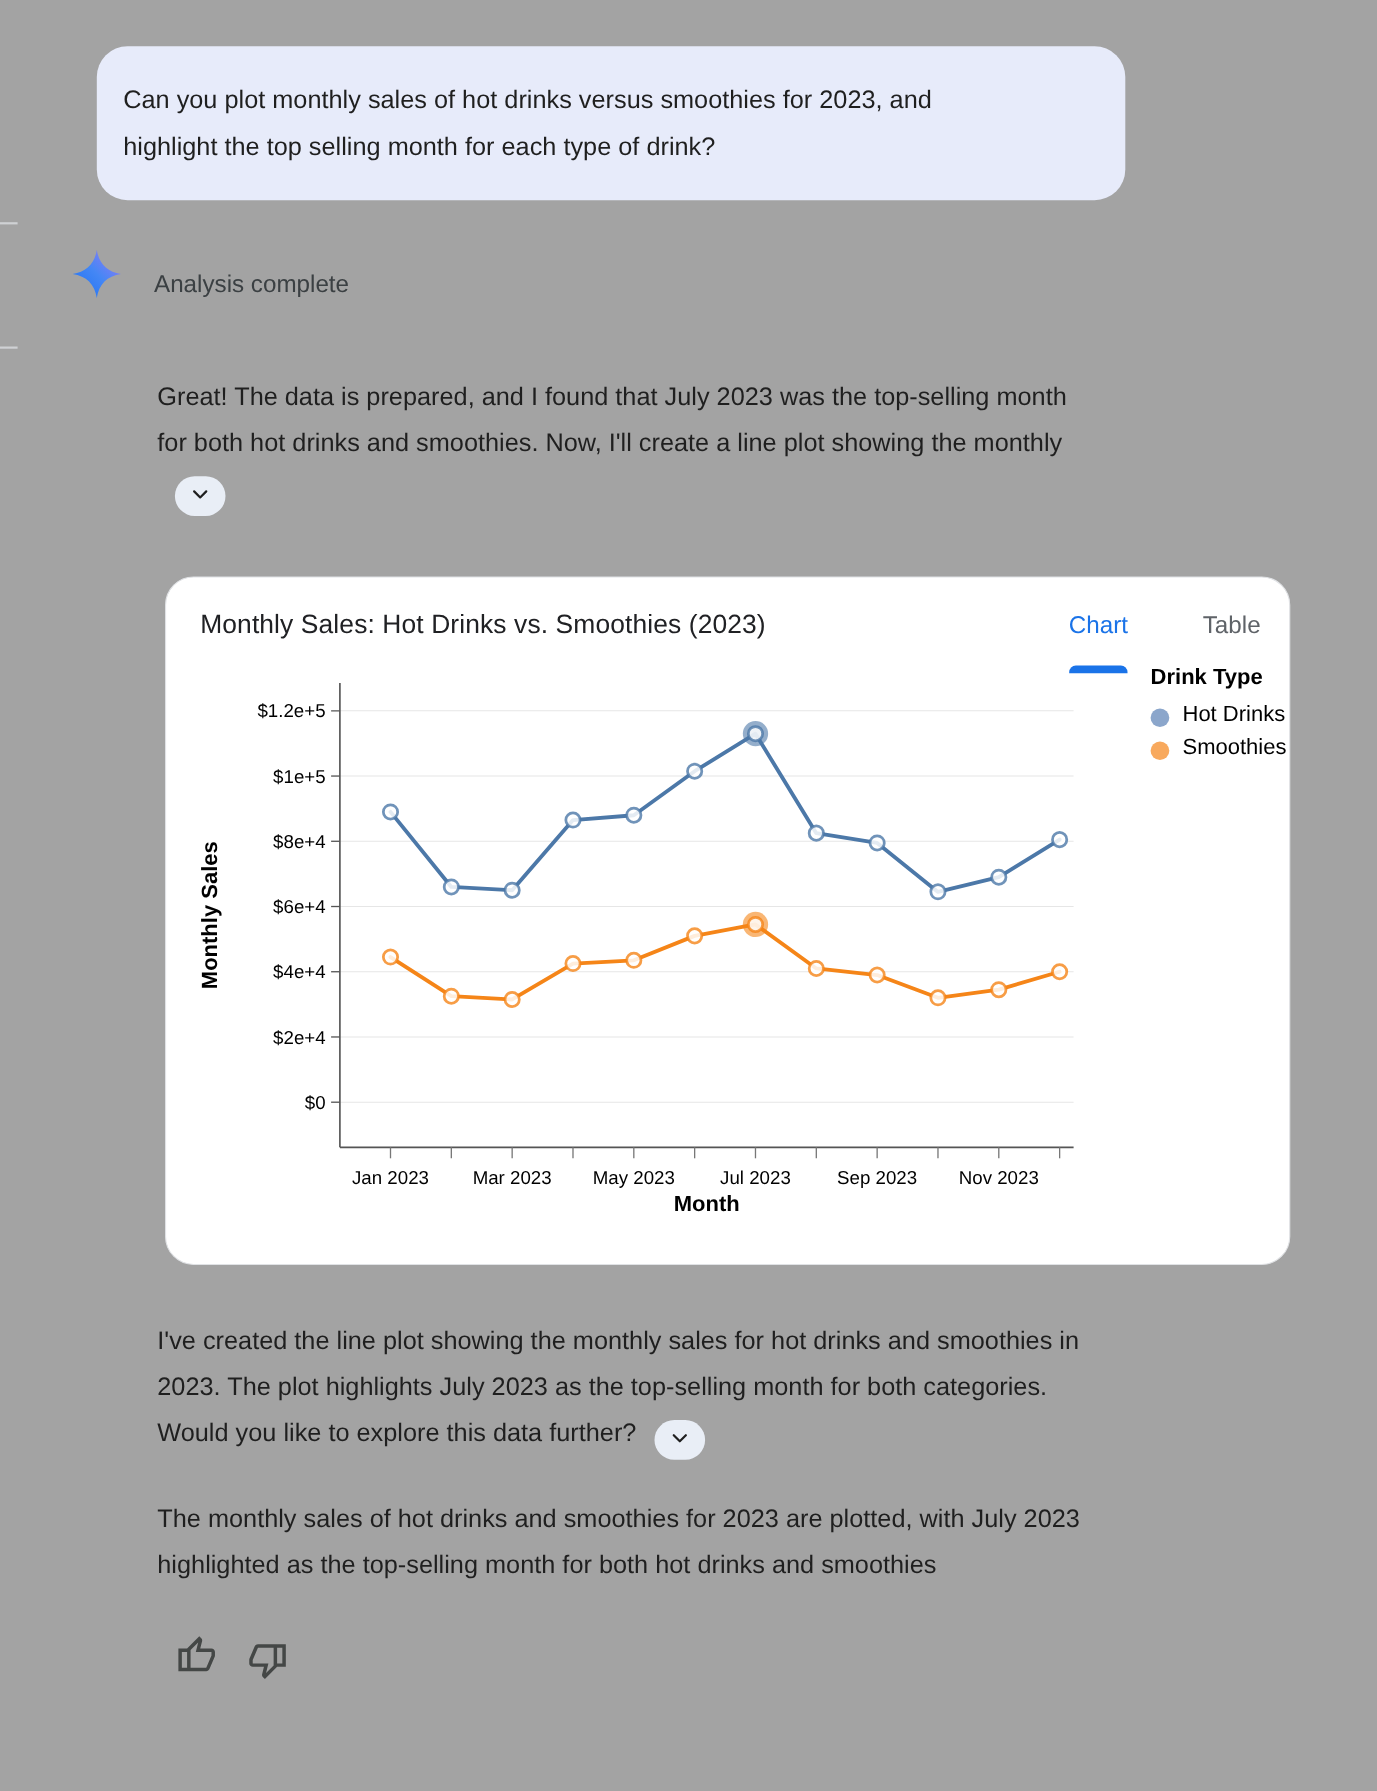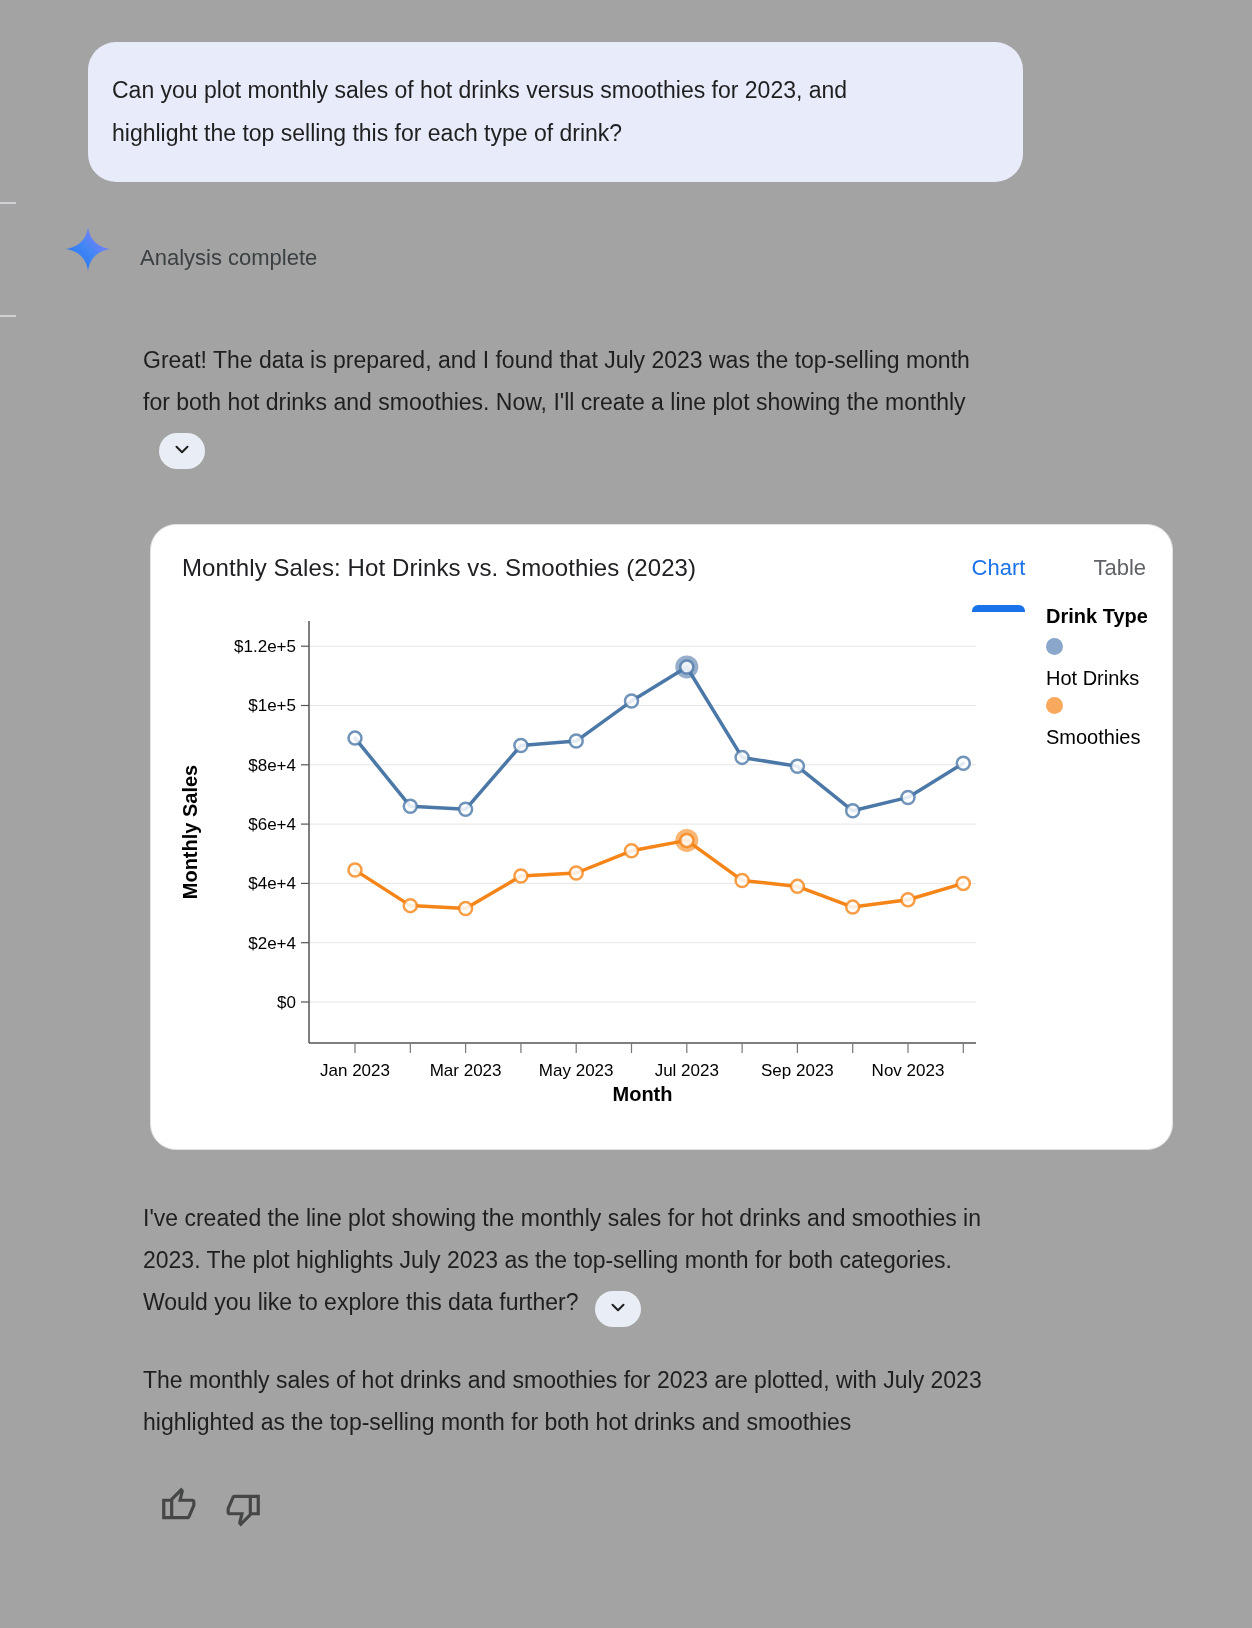--- a/index.html
+++ b/index.html
@@ -39,39 +39,39 @@
     font-weight:500; color:#5f6368; cursor:pointer; background:none; border:none; }
   .tab .tab-underline { width:100%; height:7px; margin-top:24px; border-radius:6px 6px 0 0;
     background:transparent; }
   .tab.active { color:#1a73e8; }
   .tab.active .tab-underline { background:#1a73e8; }
 
   .chart-svg { position:absolute; left:0; top:0; }
 
   .legend { position:absolute; left:895px; top:80px; }
   .legend-title { font-size:20px; font-weight:bold; color:#000; margin-bottom:10px; }
-  .legend-item { display:flex; align-items:flex-start; gap:12px; margin-top:7px;flex-direction:column; }
+  .legend-item { display:flex; align-items:flex-end; gap:12px; margin-top:7px; }
   .legend-dot { width:17px; height:17px; border-radius:50%; }
   .legend-label { font-size:20px; color:#000; }
 
   .feedback { position:absolute; left:152px; top:1480px; display:flex; gap:14px; }
   .icon-btn { width:52px; height:52px; display:flex; align-items:center; justify-content:center;
     background:none; border:none; cursor:pointer; border-radius:50%; }
 </style>
 </head>
 <body>
 
 <div class="page">
 
   <div class="edge-tick t1"></div>
   <div class="edge-tick t2"></div>
 
   <div class="user-bubble">
     <span class="line">Can you plot monthly sales of hot drinks versus smoothies for 2023, and</span>
-    <span class="line">highlight the top selling this for each type of drink?</span>
+    <span class="line">highlight the top selling month for each type of drink?</span>
   </div>
 
   <div class="status-row">
     <span class="sparkle">
       <svg viewBox="0 0 40 40" width="44" height="44">
         <defs>
           <linearGradient id="sg" x1="0" y1="1" x2="1" y2="0">
             <stop offset="0" stop-color="#1b6ef3"></stop>
             <stop offset="0.5" stop-color="#4487f5"></stop>
             <stop offset="1" stop-color="#a178f6"></stop>

